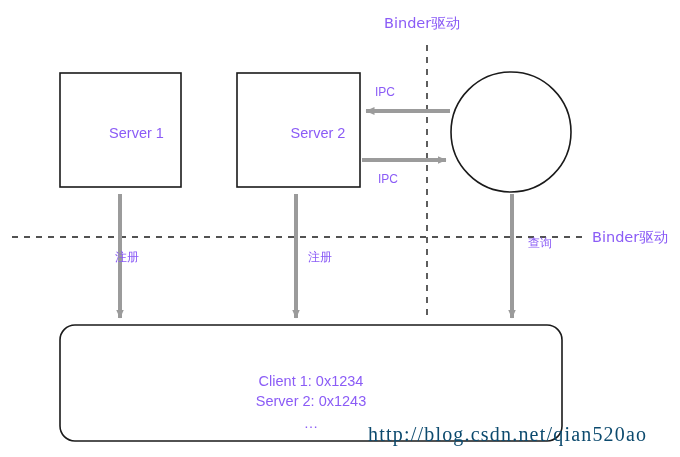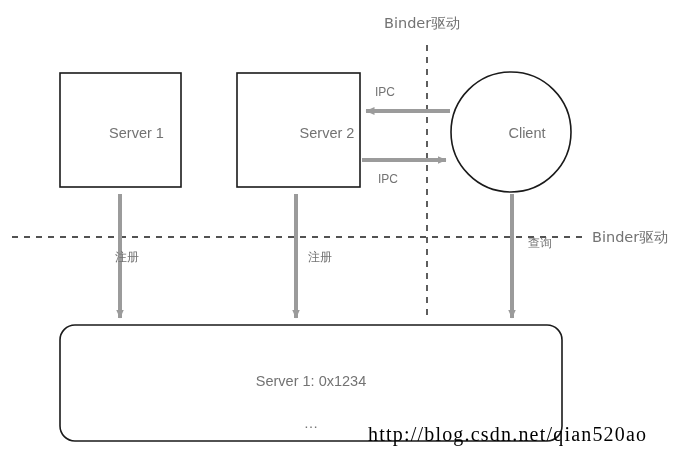--- a/index.html
+++ b/index.html
@@ -20,21 +20,21 @@
   #svg-layer {
     position: absolute;
     left: 0;
     top: 0;
     width: 680px;
     height: 457px;
   }
   .txt {
     position: absolute;
     white-space: pre;
-    color: #737373;
+    color: #8b5cf6;
     font-size: 14px;
     line-height: 1;
   }
   .node-label {
     font-size: 14.5px;
     text-align: center;
     padding-left: 16px;
   }
   .edge-label {
     font-size: 12px;
@@ -49,21 +49,21 @@
     font-size: 14.5px;
     text-align: center;
     width: 440px;
     left: 91px;
   }
   .watermark {
     position: absolute;
     font-family: "Liberation Serif", "DejaVu Serif", serif;
     font-size: 20px;
     letter-spacing: 1.2px;
-    color: #000000;
+    color: #0c4a6e;
     white-space: pre;
   }
 </style>
 </head>
 <body>
 
 <div id="canvas">
 
   <svg id="svg-layer" viewBox="0 0 680 457" xmlns="http://www.w3.org/2000/svg">
     <defs>
@@ -94,34 +94,34 @@
 
     <rect x="60" y="325" width="502" height="116" rx="15" ry="15" fill="#ffffff" stroke="#1a1a1a" stroke-width="1.6"></rect>
   </svg>
 
   <div class="txt boundary-label cjk" style="left:384px; top:16px;">Binder驱动</div>
 
   <div class="txt boundary-label cjk" style="left:592px; top:230px;">Binder驱动</div>
 
   <div class="txt node-label" style="left:60px; top:126px; width:121px;">Server 1</div>
 
-  <div class="txt node-label" style="left:255px; top:126px; width:112px;">Server 2</div>
+  <div class="txt node-label" style="left:246px; top:126px; width:112px;">Server 2</div>
 
-  <div class="txt node-label" style="left:451px; top:126px; width:120px;">Client</div>
 
   <div class="txt edge-label" style="left:375px; top:86px;">IPC</div>
 
   <div class="txt edge-label" style="left:378px; top:173px;">IPC</div>
 
   <div class="txt edge-label cjk" style="left:115px; top:251px;">注册</div>
 
   <div class="txt edge-label cjk" style="left:308px; top:251px;">注册</div>
 
   <div class="txt edge-label cjk" style="left:528px; top:237px;">查询</div>
 
-  <div class="txt registry-line" style="top:374px;">Server 1: 0x1234</div>
+  <div class="txt registry-line" style="top:374px;">Client 1: 0x1234</div>
 
+  <div class="txt registry-line" style="top:394px;">Server 2: 0x1243</div>
 
   <div class="txt registry-line" style="top:416px;">…</div>
 
   <div class="watermark" style="left:368px; top:423px;">http://blog.csdn.net/qian520ao</div>
 
 </div>
 
 </body></html>

